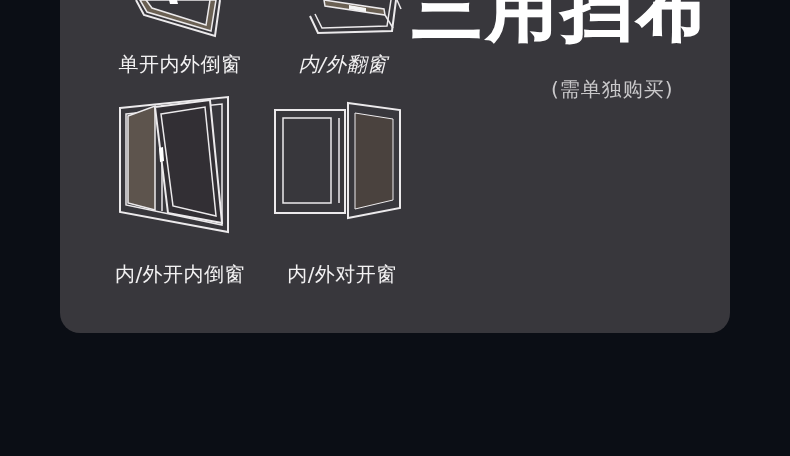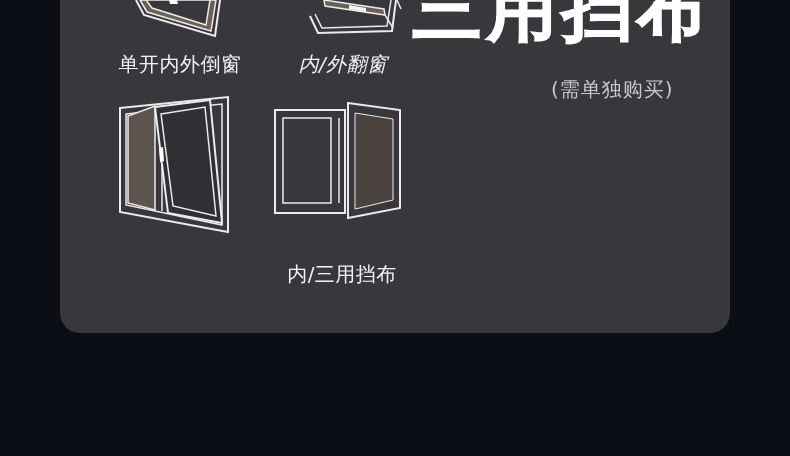--- a/index.html
+++ b/index.html
@@ -65,27 +65,28 @@
 
     <svg id="win3" class="win-icon" viewBox="0 0 122 152">
       <polygon class="ln" stroke-width="2" points="8,15 116,4 116,139 8,119"></polygon>
       <polygon class="ln" stroke-width="1.5" points="14,21 110,11 110,132 14,112"></polygon>
       <polygon points="16,23 43,13 43,117 16,110" fill="#5d544d" stroke="#eceaec" stroke-width="1.5"></polygon>
       <line x1="50" y1="12" x2="50" y2="118" stroke="#eceaec" stroke-width="1.5"></line>
       <polygon points="43,14 98,7 110,130 56,120" fill="#322f34" stroke="#eceaec" stroke-width="2"></polygon>
       <polygon class="ln" stroke-width="1.5" points="49,21 93,14 104,123 61,113"></polygon>
       <polygon points="47,55 51,54 52,68 48,69" fill="#ffffff"></polygon>
     </svg>
+    <div id="label3" class="win-label">内/外开内倒窗</div>
 
     <svg id="win4" class="win-icon" viewBox="0 0 134 152">
       <rect class="ln" stroke-width="2" x="5" y="17" width="70" height="103"></rect>
       <rect class="ln" stroke-width="1.5" x="13" y="25" width="48" height="85"></rect>
       <line x1="69" y1="25" x2="69" y2="110" stroke="#eceaec" stroke-width="1.5"></line>
       <polygon class="ln" stroke-width="2" points="78,10 130,17 130,115 78,125"></polygon>
       <polygon points="85,20 123,26 123,107 85,116" fill="#4a423e" stroke="#eceaec" stroke-width="1"></polygon>
     </svg>
-    <div id="label4" class="win-label">内/三用挡布</div>
+    <div id="label4" class="win-label">内/外对开窗</div>
 
     <div class="big-title">三用挡布</div>
     <div class="title-note">(需单独购买)</div>
 
   </div>
 </div>
 
 </body></html>

